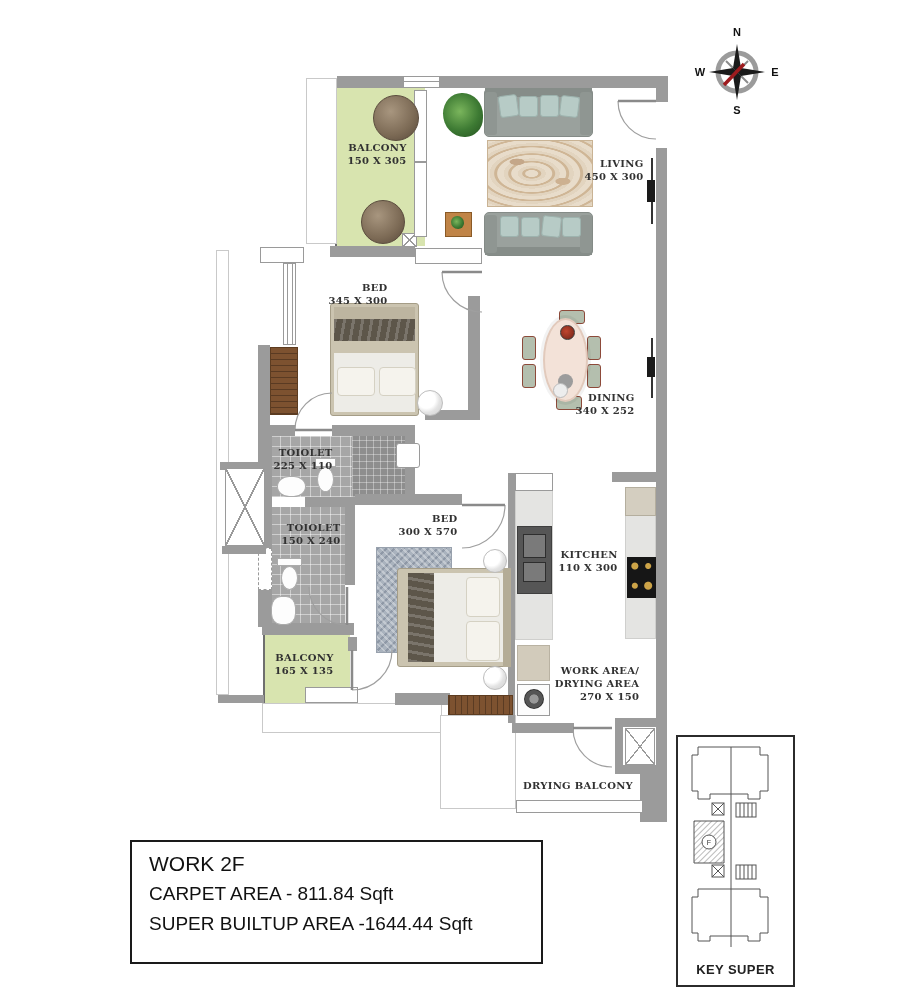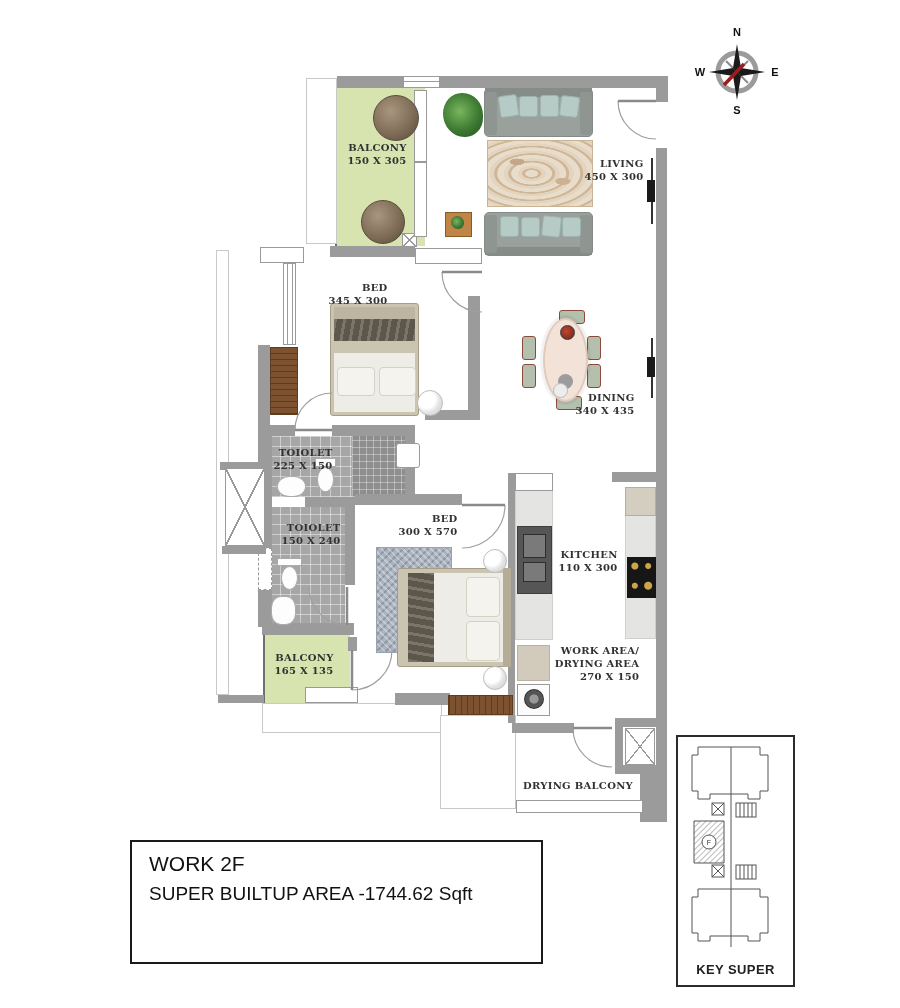--- a/index.html
+++ b/index.html
@@ -273,54 +273,55 @@
   <div class="rlabel" style="left:614px;top:157px;">
     <div>LIVING</div>
     <div>450 X 300</div>
   </div>
   <div class="rlabel" style="left:358px;top:281px;">
     <div>BED</div>
     <div>345 X 300</div>
   </div>
   <div class="rlabel" style="left:605px;top:391px;">
     <div>DINING</div>
-    <div>340 X 435</div>
+    <div>340 X 252</div>
   </div>
   <div class="rlabel" style="left:303px;top:446px;">
     <div>TOIOLET</div>
-    <div>225 X 150</div>
+    <div>225 X 110</div>
   </div>
   <div class="rlabel" style="left:311px;top:521px;">
     <div>TOIOLET</div>
     <div>150 X 240</div>
   </div>
   <div class="rlabel" style="left:428px;top:512px;">
     <div>BED</div>
     <div>300 X 570</div>
   </div>
   <div class="rlabel" style="left:588px;top:548px;">
     <div>KITCHEN</div>
     <div>110 X 300</div>
   </div>
   <div class="rlabel" style="left:304px;top:651px;">
     <div>BALCONY</div>
     <div>165 X 135</div>
   </div>
-  <div class="rlabel" style="left:597px;top:644px;">
+  <div class="rlabel" style="left:597px;top:664px;">
     <div>WORK AREA/</div>
     <div>DRYING AREA</div>
     <div>270 X 150</div>
   </div>
   <div class="rlabel" style="left:578px;top:779px;">
     <div>DRYING BALCONY</div>
   </div>
 
   <div id="info-box">
     <div class="flat-line">WORK 2F</div>
-    <div class="area-line">SUPER BUILTUP AREA -1744.62 Sqft</div>
+    <div class="area-line">CARPET AREA - 811.84 Sqft</div>
+    <div class="area-line">SUPER BUILTUP AREA -1644.44 Sqft</div>
   </div>
 
   <div id="key-plan">
     <svg width="115" height="218" viewBox="0 0 115 218" style="position:absolute;left:0;top:4px;">
       <defs>
         <pattern id="hatch" width="4" height="4" patternUnits="userSpaceOnUse" patternTransform="rotate(45)">
           <line x1="0" y1="0" x2="0" y2="4" stroke="#777" stroke-width="1"></line>
         </pattern>
       </defs>
       <g fill="none" stroke="#555" stroke-width="1">

